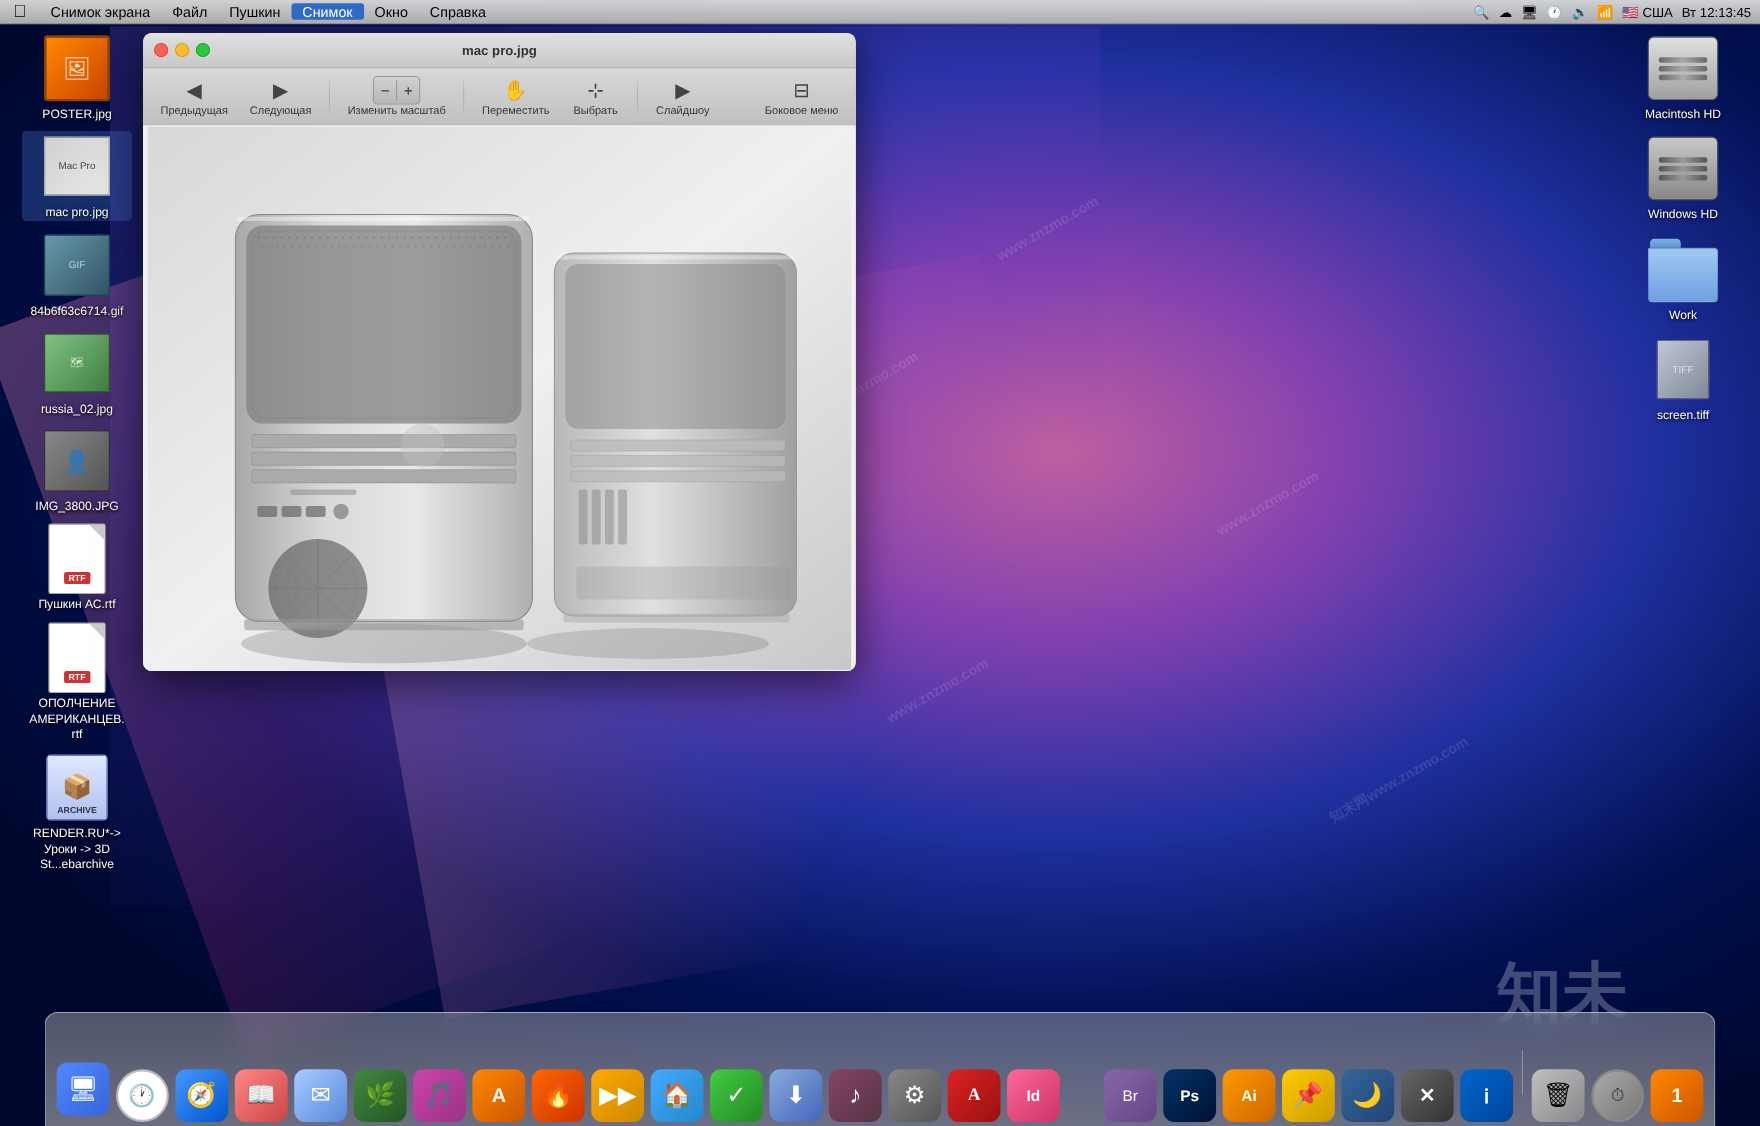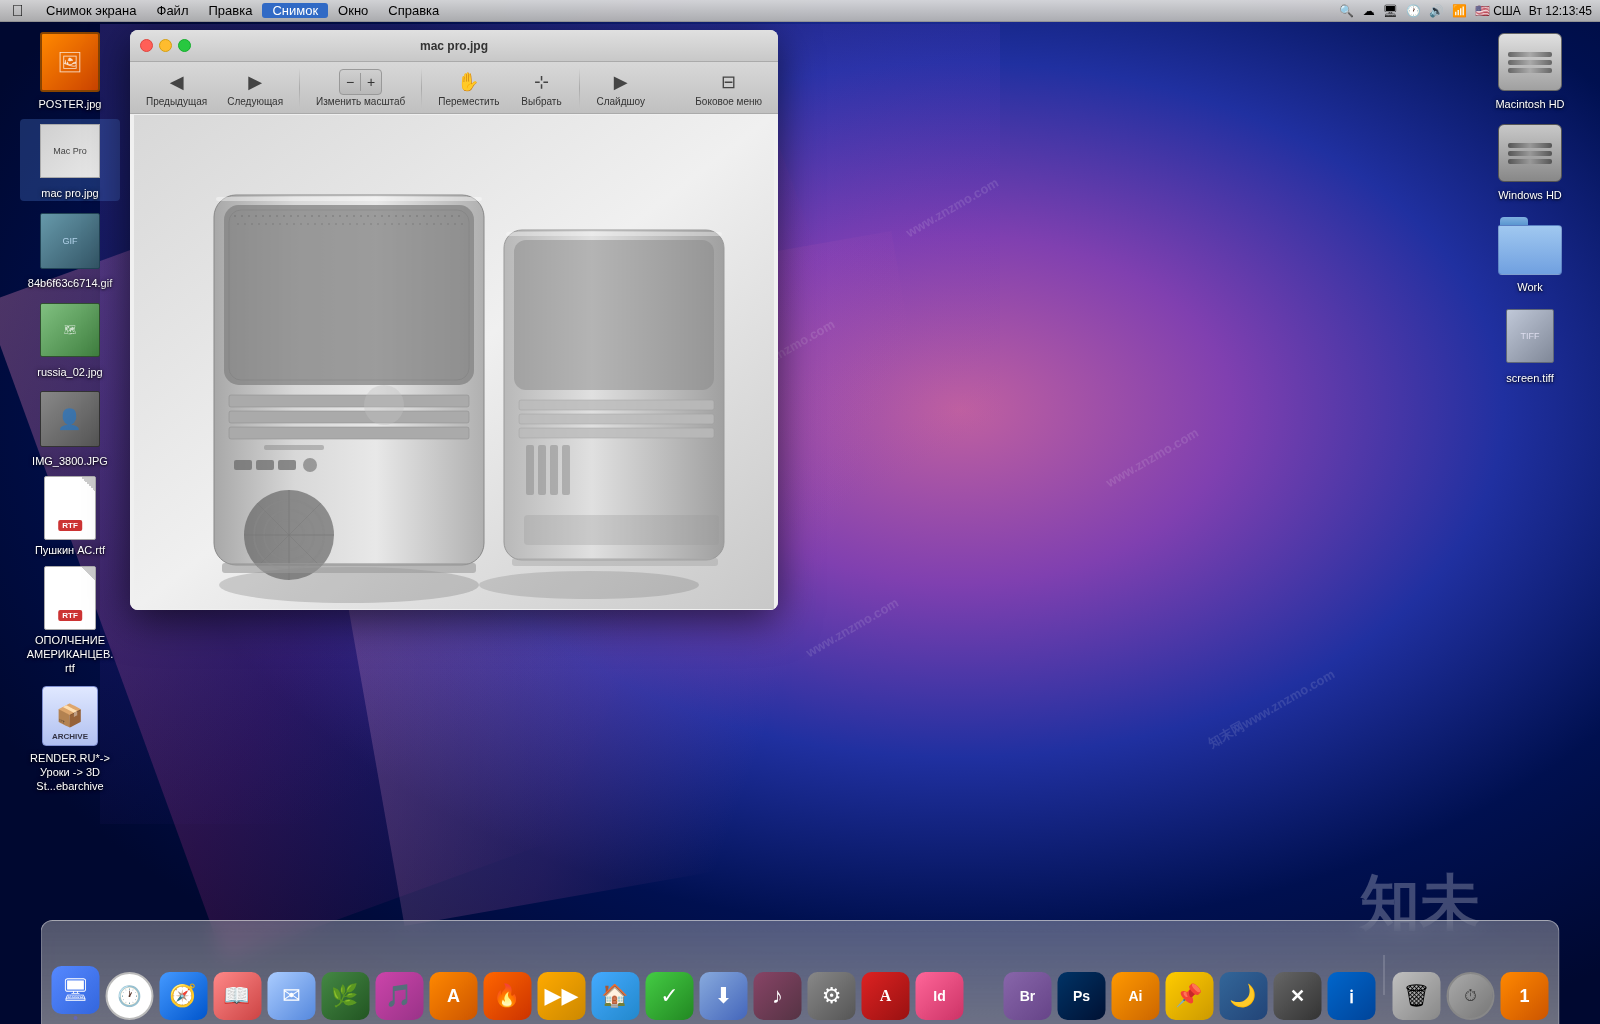--- a/index.html
+++ b/index.html
@@ -496,21 +496,21 @@
   <div class="wm" style="top:550px; left:300px;">知末网www.znzmo.com</div>
   <div class="wm" style="top:620px; left:800px;">www.znzmo.com</div>
   <div class="wm" style="top:700px; left:1200px;">知末网www.znzmo.com</div>
 
   <div class="zhiwei-watermark">知未</div>
 
   <div id="menubar">
     <div class="menubar-apple"></div>
     <div class="menubar-item">Снимок экрана</div>
     <div class="menubar-item">Файл</div>
-    <div class="menubar-item">Правка</div>
+    <div class="menubar-item">Пушкин</div>
     <div class="menubar-item active">Снимок</div>
     <div class="menubar-item">Окно</div>
     <div class="menubar-item">Справка</div>
     <div class="menubar-right">
       <span>🔍</span>
       <span>☁</span>
       <span>🖥</span>
       <span>🕐</span>
       <span>🔊</span>
       <span>📶</span>
@@ -920,21 +920,21 @@
 
     <div class="dock-item">
       <div class="dock-icon dock-acrobat" style="font-size:16px;font-weight:bold;color:white;font-family:serif;">A</div>
     </div>
 
     <div class="dock-item">
       <div class="dock-icon dock-indesign" style="font-size:14px;font-weight:bold;color:white;">Id</div>
     </div>
 
     <div class="dock-item">
-      <div class="dock-icon dock-bridge" style="font-size:14px;font-weight:bold;color:white;margin-left:34px;">Br</div>
+      <div class="dock-icon dock-bridge" style="font-size:14px;font-weight:normal;color:white;margin-left:34px;">Br</div>
     </div>
 
     <div class="dock-item">
       <div class="dock-icon dock-photoshop" style="font-size:14px;font-weight:bold;color:white;">Ps</div>
     </div>
 
     <div class="dock-item">
       <div class="dock-icon dock-illustrator" style="font-size:14px;font-weight:bold;color:white;">Ai</div>
     </div>
 

